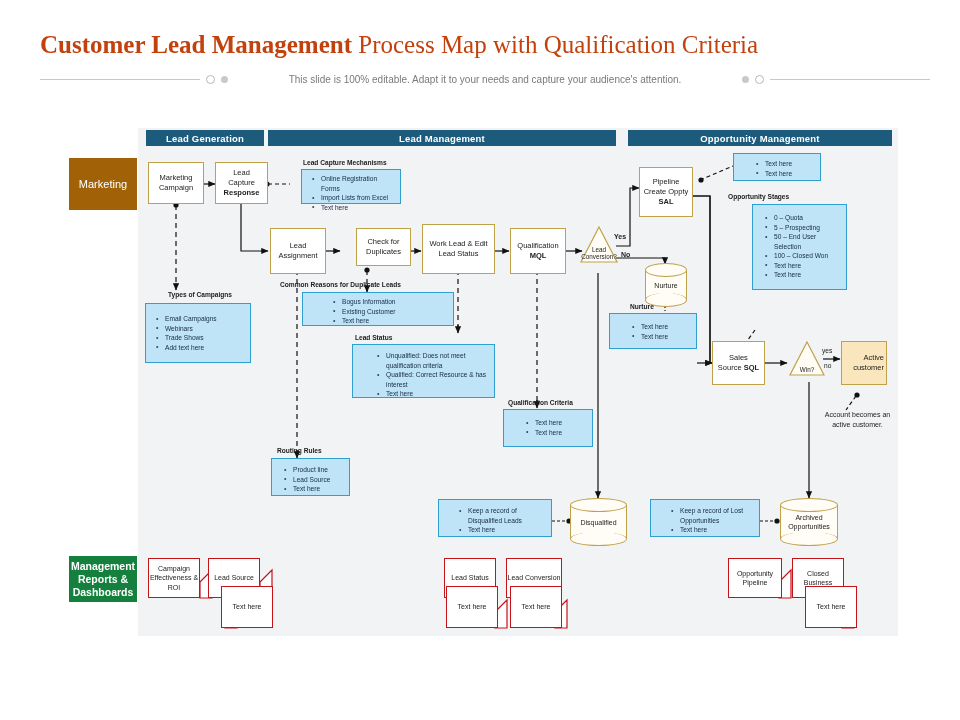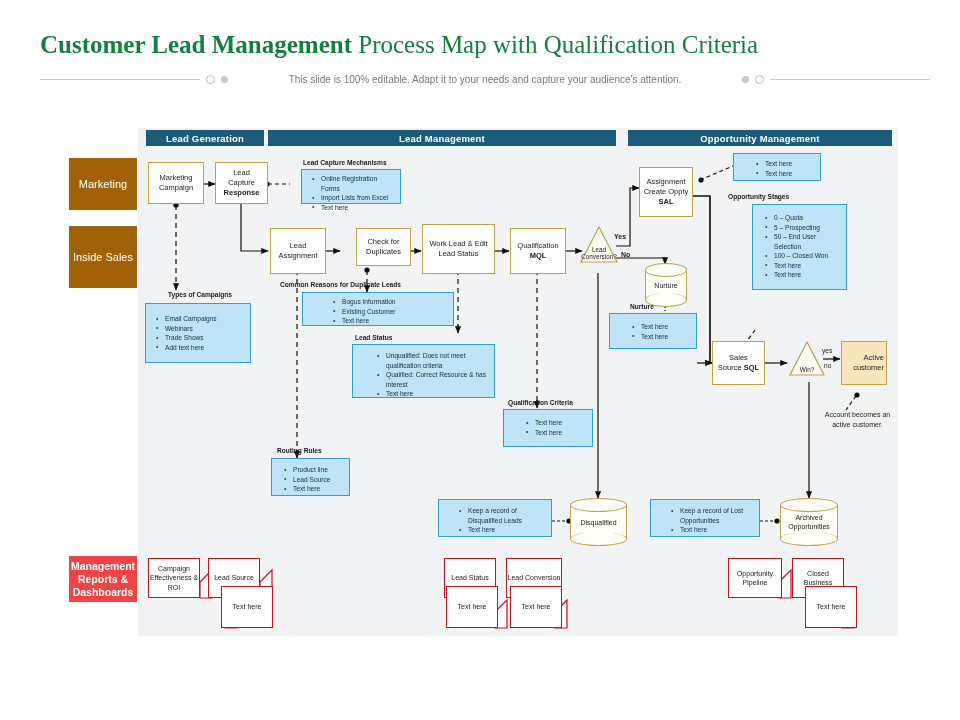--- a/index.html
+++ b/index.html
@@ -1,34 +1,34 @@
 <!DOCTYPE html>
 <html><head>
 <meta charset="utf-8">
 <style>
   html,body{margin:0;padding:0;}
   body{width:960px;height:720px;background:#ffffff;font-family:"Liberation Sans",sans-serif;overflow:hidden;}
   #root{position:relative;width:960px;height:720px;}
 
   
-  .title{position:absolute;left:40px;top:30px;width:890px;font-family:"Liberation Serif",serif;font-size:25px;line-height:30px;color:#15803d;white-space:nowrap;}
+  .title{position:absolute;left:40px;top:30px;width:890px;font-family:"Liberation Serif",serif;font-size:25px;line-height:30px;color:#c2410c;white-space:nowrap;}
   .title .b{font-weight:bold;}
   .title .n{font-weight:normal;}
   .subwrap{position:absolute;left:40px;top:70px;width:890px;height:18px;display:flex;align-items:center;gap:6px;}
   .subline{flex:0 0 auto;height:1px;background:#c9c9c9;}
   .ring{width:7px;height:7px;border-radius:50%;border:1px solid #b8b8b8;background:#fff;flex:0 0 auto;}
   .dot{width:7px;height:7px;border-radius:50%;background:#c9c9c9;flex:0 0 auto;}
   .subtitle{font-size:10px;color:#7a7a7a;white-space:nowrap;flex:0 0 auto;}
 
   
   .canvas{position:absolute;left:138px;top:128px;width:760px;height:508px;background:#f2f3f4;}
 
   .band{position:absolute;background:#1d5b7c;color:#ffffff;font-size:9.5px;font-weight:bold;display:flex;align-items:center;justify-content:center;letter-spacing:.2px;}
   .rowlabel{position:absolute;background:#a16207;color:#ffffff;font-size:11px;display:flex;align-items:center;justify-content:center;text-align:center;line-height:14px;}
-  .rowlabel.red{background:#ef4444;font-weight:bold;font-size:10.5px;line-height:13px;}
+  .rowlabel.red{background:#15803d;font-weight:bold;font-size:10.5px;line-height:13px;}
 
   
   .pbox{position:absolute;background:#ffffff;border:1.3px solid #bfa14a;display:flex;align-items:center;justify-content:center;text-align:center;font-size:7.5px;line-height:10px;color:#222;padding:2px;box-sizing:border-box;}
   .pbox.fill{background:#fae6bd;text-align:right;}
   .pbox b{font-weight:bold;}
 
   
   .ibox{position:absolute;background:#bfe4f7;border:1px solid #2f9fd0;box-sizing:border-box;padding:4px 4px 4px 10px;}
   .ibox ul{margin:0;padding:0;list-style:none;}
   .ibox li{font-size:6.6px;line-height:9.5px;color:#152a44;position:relative;padding-left:9px;}
@@ -72,21 +72,20 @@
     <div class="subline" style="width:160px"></div>
   </div>
 
   <div class="canvas"></div>
 
   <div class="band" style="left:146px;top:130px;width:118px;height:16px;">Lead Generation</div>
   <div class="band" style="left:268px;top:130px;width:348px;height:16px;">Lead Management</div>
   <div class="band" style="left:628px;top:130px;width:264px;height:16px;">Opportunity Management</div>
 
   <div class="rowlabel" style="left:69px;top:158px;width:68px;height:52px;">Marketing</div>
-  <div class="rowlabel" style="left:69px;top:226px;width:68px;height:62px;">Inside Sales</div>
   <div class="rowlabel red" style="left:69px;top:556px;width:68px;height:46px;">Management Reports &amp; Dashboards</div>
 
   <svg class="wires">
     <defs>
       <marker id="ah" markerWidth="7" markerHeight="7" refX="5.6" refY="2.6" orient="auto">
         <path d="M0,0 L6,2.6 L0,5.2 z" fill="#111"></path>
       </marker>
       <marker id="ahg" markerWidth="7" markerHeight="7" refX="5.6" refY="2.6" orient="auto">
         <path d="M0,0 L6,2.6 L0,5.2 z" fill="#111"></path>
       </marker>
@@ -174,21 +173,21 @@
   <div class="pbox" style="left:270px;top:228px;width:56px;height:46px;">Lead Assignment</div>
   <div class="pbox" style="left:356px;top:228px;width:55px;height:38px;">Check for Duplicates</div>
   <div class="pbox" style="left:422px;top:224px;width:73px;height:50px;">Work Lead &amp; Edit Lead Status</div>
 
   <div class="pbox" style="left:510px;top:228px;width:56px;height:46px;flex-direction:column;">
     <span>Qualification</span>
     <b>MQL</b>
   </div>
 
   <div class="pbox" style="left:639px;top:167px;width:54px;height:50px;flex-direction:column;">
-    <span>Assignment</span>
+    <span>Pipeline</span>
     <span>Create Oppty</span>
     <b>SAL</b>
   </div>
 
   <div class="pbox" style="left:712px;top:341px;width:53px;height:44px;flex-direction:column;">
     <span>Sales</span>
     <span><span>Source</span> <b>SQL</b></span>
   </div>
 
   <div class="pbox fill" style="left:841px;top:341px;width:46px;height:44px;">Active customer</div>

